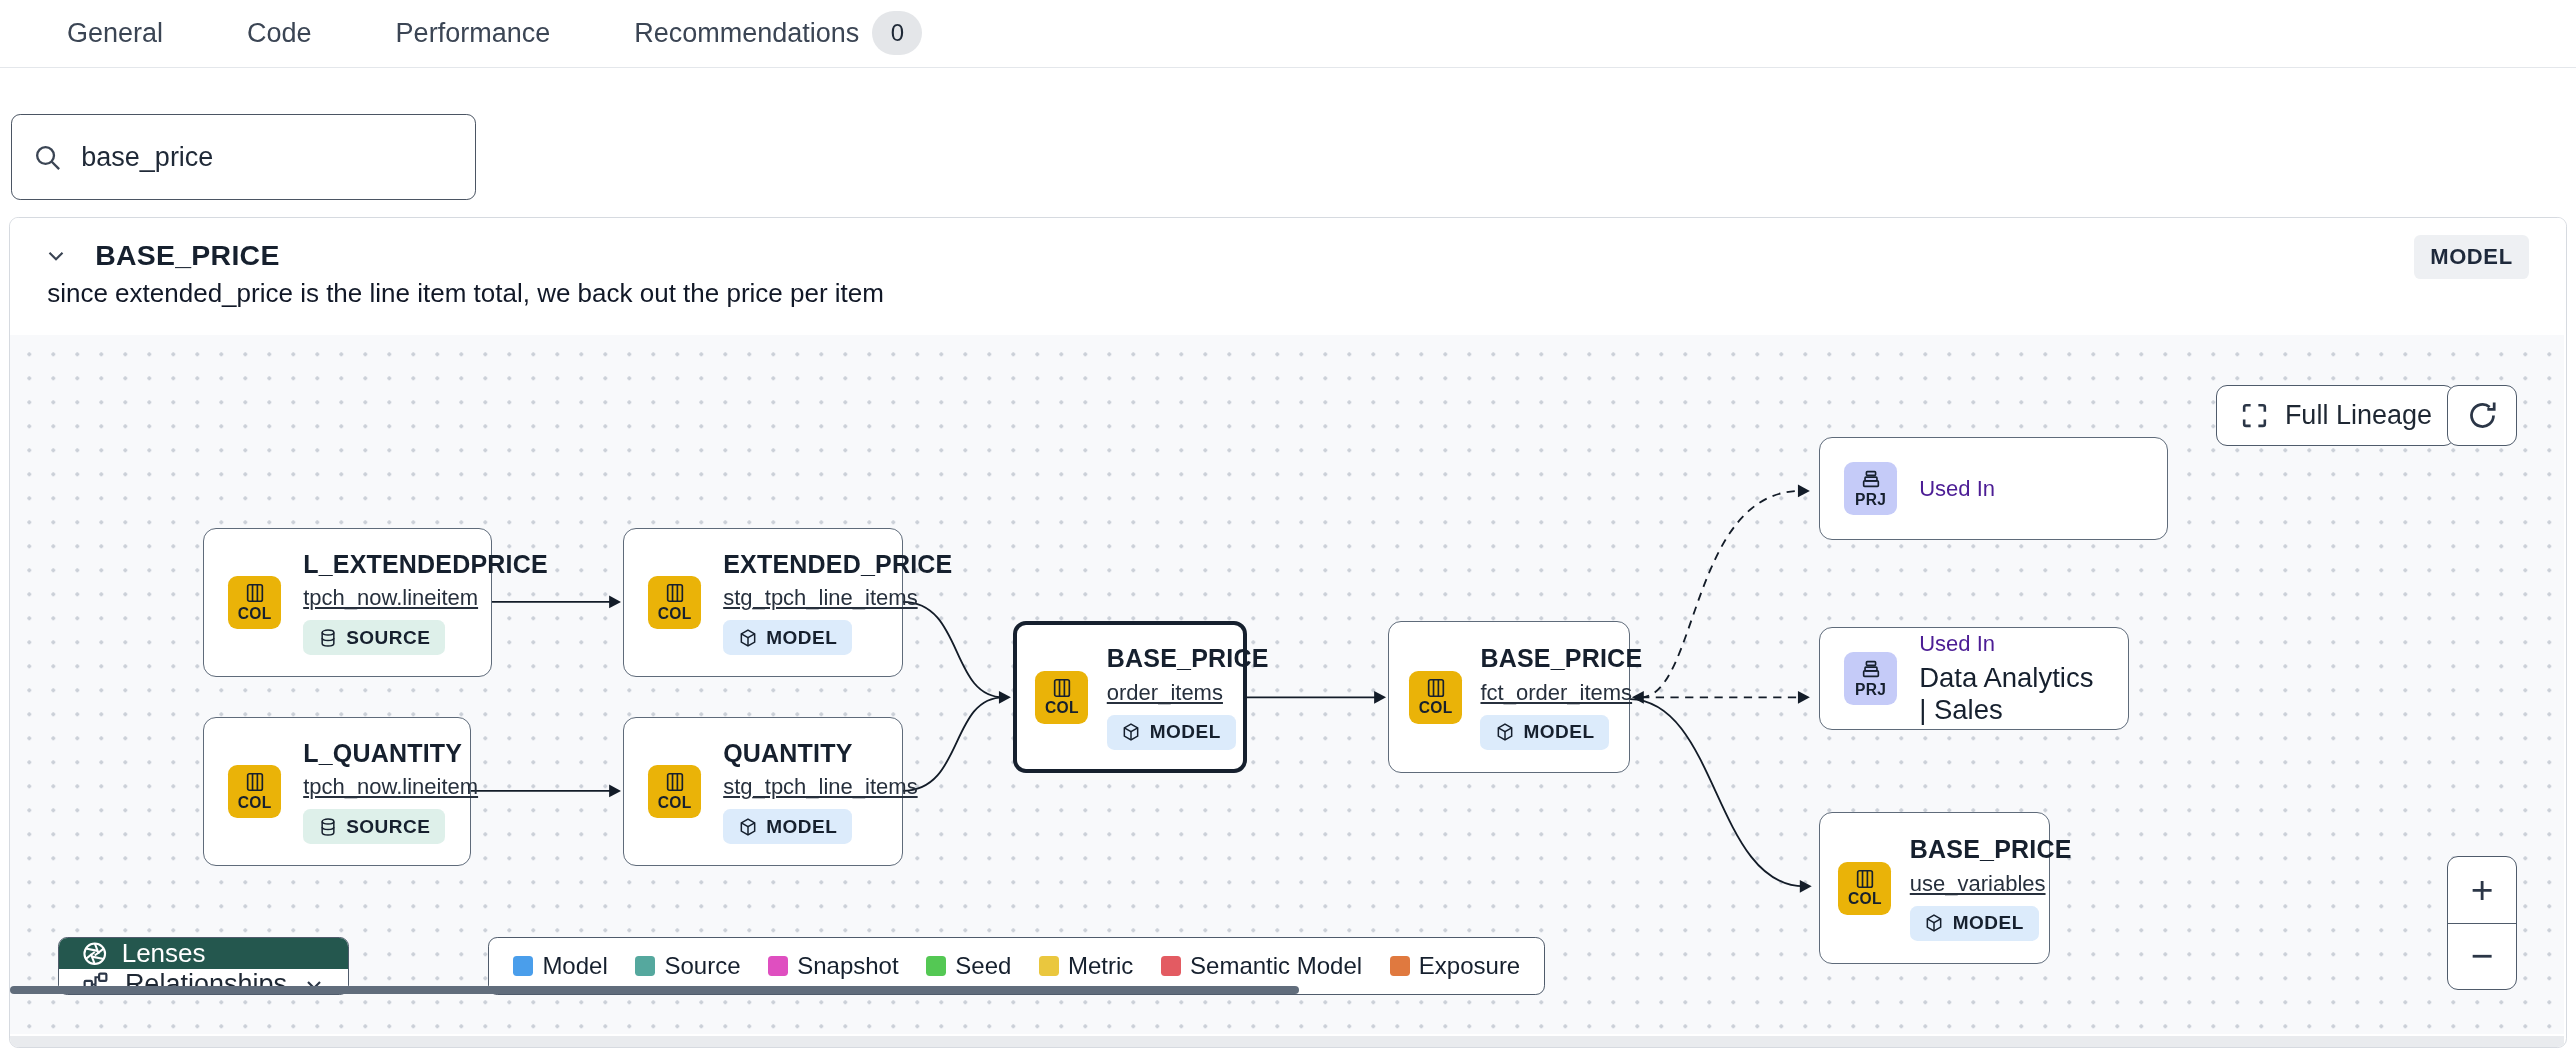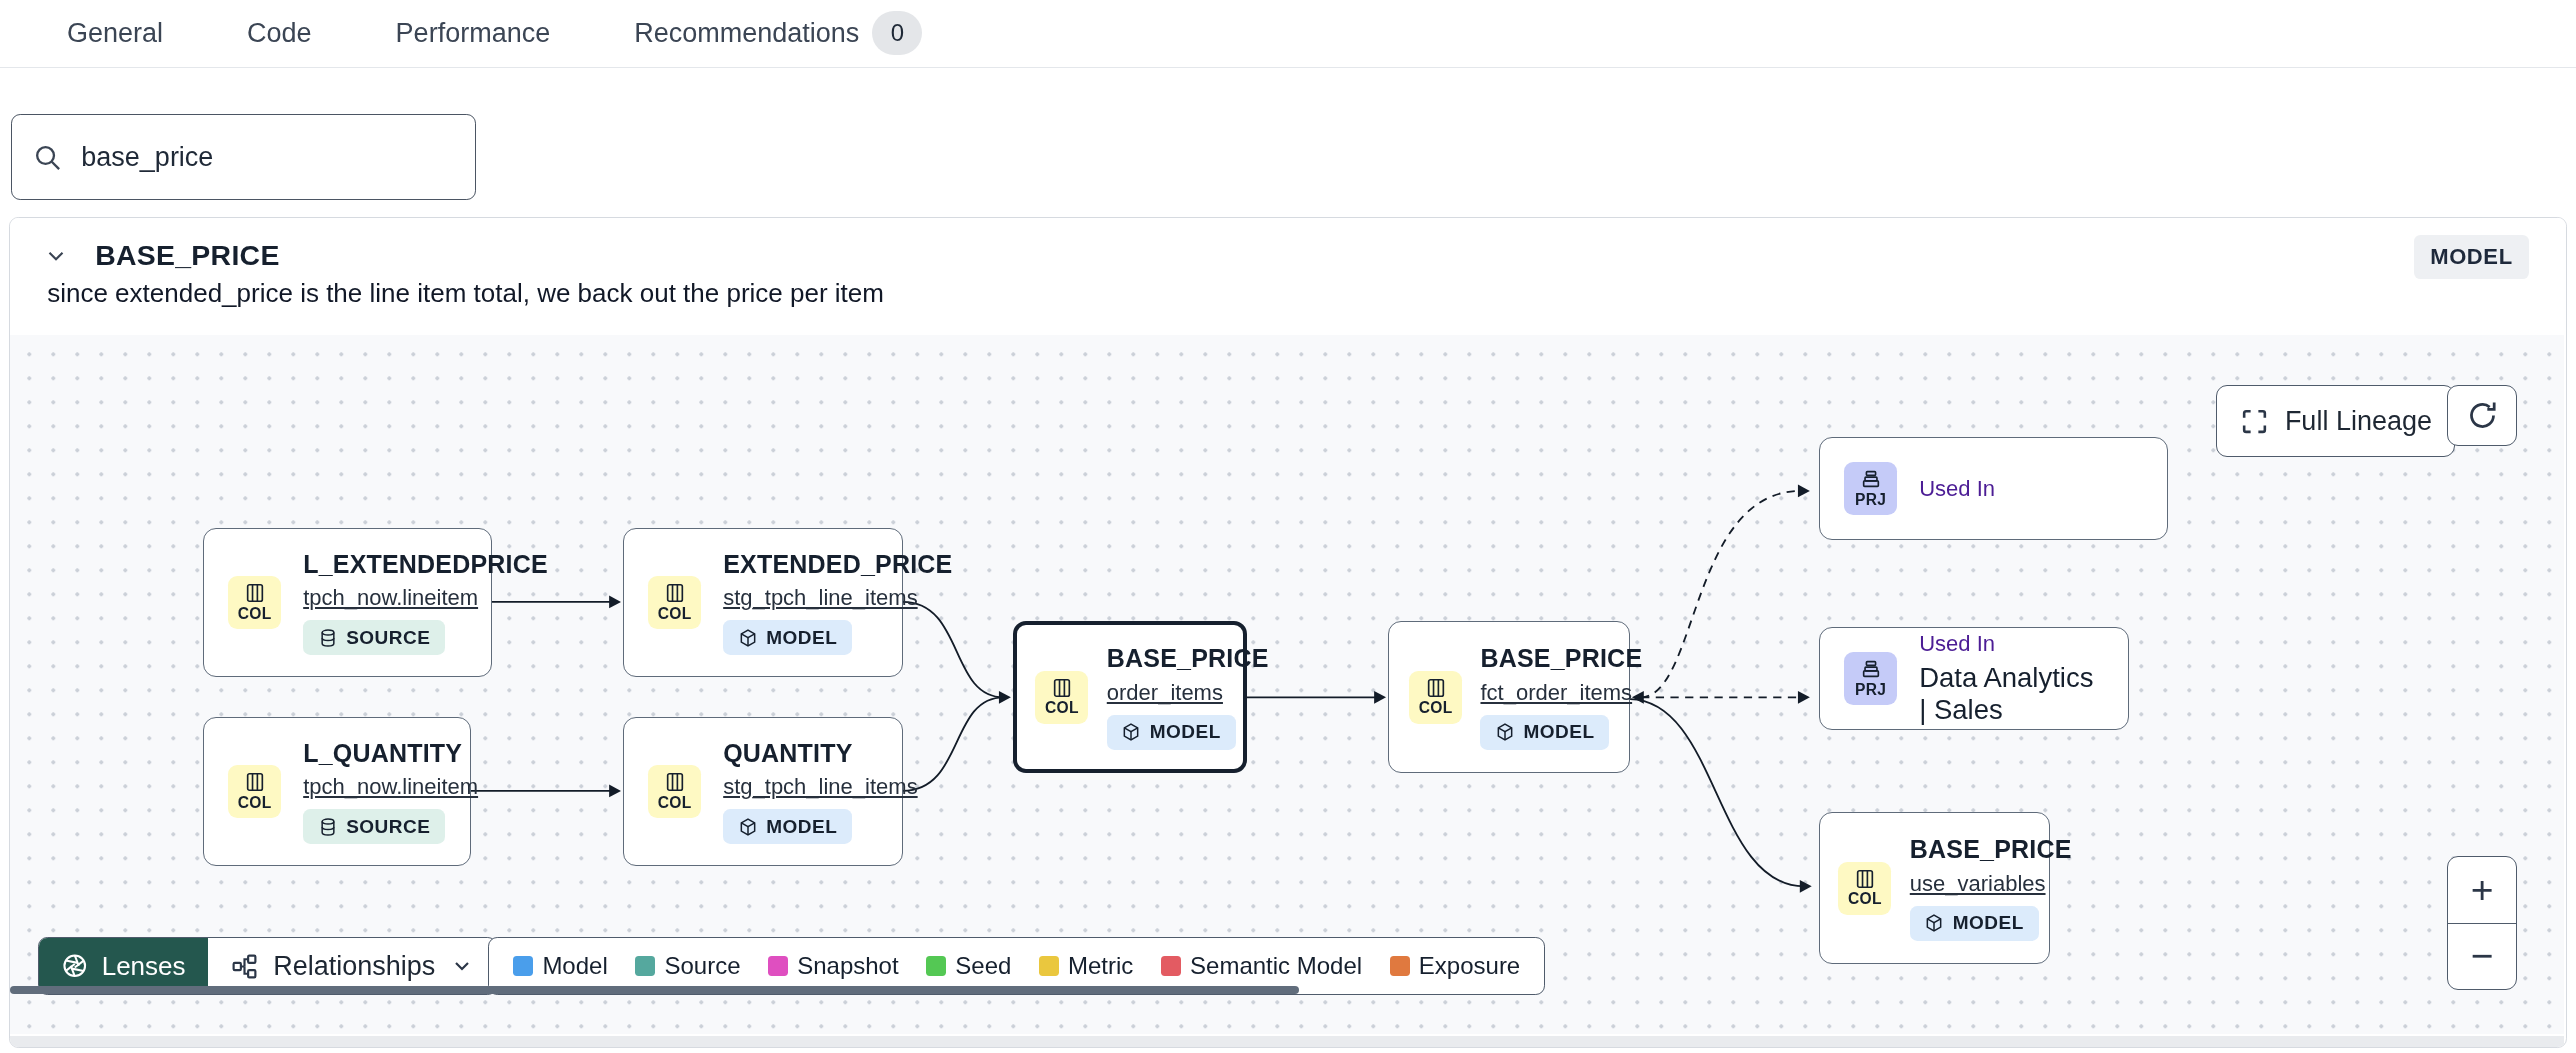--- a/index.html
+++ b/index.html
@@ -43,48 +43,48 @@
     background-size:24px 24px; background-position:7.3px 7.3px; overflow:hidden; }
   .edges { position:absolute; left:0; top:0; }
   .bottom-strip { position:absolute; left:0; bottom:0; width:2554px; height:11px; background:#e9ebee; }
   .hscroll-thumb { position:absolute; left:0; top:651px; width:1289px; height:8.3px;
     background:#616d7c; border-radius:4.6px; }
 
   
   .node { position:absolute; background:#fff; border:1.8px solid #5f6b7a; border-radius:13px;
     display:flex; align-items:center; padding:0 24px; gap:22px; cursor:pointer; }
   .node.selected { border:4.6px solid #16202e; }
-  .chip { width:53px; height:53px; border-radius:9.2px; background:#fef9c3; flex:0 0 auto;
+  .chip { width:53px; height:53px; border-radius:9.2px; background:#eab308; flex:0 0 auto;
     display:flex; flex-direction:column; align-items:center; justify-content:center; gap:0.9px; }
   .chip.prj { background:#c5cbf8; }
   .chip-label { font-size:15.6px; font-weight:700; color:#16202e; letter-spacing:0.3px; }
   .ntext { display:flex; flex-direction:column; align-items:flex-start; gap:6.4px; }
   .ntitle { font-size:25px; font-weight:700; color:#16202e; letter-spacing:0.2px; }
   .nsub { font-size:22px; color:#27303d;text-decoration:underline; }
   .nbadge { display:flex; align-items:center; gap:8.3px; font-size:19px; font-weight:700;
     color:#16202e; letter-spacing:0.5px; padding:6.4px 14.7px; border-radius:7.3px; margin-top:2.8px; }
   .nbadge.source { background:#def0ea; }
   .nbadge.model { background:#dcebfb; }
   .eyebrow { font-size:22px; color:#4c1d95; }
   .usedin-title { font-size:27.5px; font-weight:500; color:#16202e; }
 
   
   .btn { background:#fff; border:1.8px solid #4f5b6b; border-radius:11px; display:flex;
     align-items:center; justify-content:center; gap:14.7px; cursor:pointer; color:#1e2733; }
-  .full-lineage { position:absolute; left:2206px; top:50px; height:72px; padding:0 22px; font-size:27px; }
+  .full-lineage { position:absolute; left:2206px; top:50px; height:61px; padding:0 22px; font-size:27px; }
   .refresh { position:absolute; left:2437px; top:50px; width:70px; height:61px; }
   .zoomctl { position:absolute; left:2437px; top:521px; width:70px; height:134px;
     background:#fff; border:1.8px solid #4f5b6b; border-radius:11px; display:flex; flex-direction:column; }
   .zoomctl .zbtn { flex:1; display:flex; align-items:center; justify-content:center;
     font-size:39px; color:#2b3647; cursor:pointer; }
   .zoomctl .zbtn:first-child { border-bottom:1.8px solid #4f5b6b; }
 
   
-  .lens-bar { position:absolute; left:28px; top:602px; height:58px; display:flex;
-    border:1.8px solid #4f5b6b; border-radius:9.2px; overflow:hidden; background:#fff; }
+  .lens-bar { position:absolute; left:48px; top:602px; height:58px; display:flex;
+    border:1.8px solid #4f5b6b; border-radius:9.2px; overflow:hidden; background:#fff;flex-direction:column; }
   .lens-seg { display:flex; align-items:center; gap:13px; padding:0 22px; font-size:26px; cursor:pointer; }
   .lens-seg.dark { background:#24574e; color:#ffffff; }
   .lens-seg.light { color:#1e2733; font-size:27px; gap:14.7px; }
   .legend { position:absolute; left:478px; top:602px; height:58px; display:flex; align-items:center;
     gap:27.5px; padding:0 24px; background:#fff; border:1.8px solid #4f5b6b; border-radius:9.2px; }
   .litem { display:flex; align-items:center; gap:9.2px; font-size:24px; color:#16202e; }
   .sw { width:20px; height:20px; border-radius:3.7px; display:inline-block; }
 
   svg.ic { flex:0 0 auto; }
 </style>

